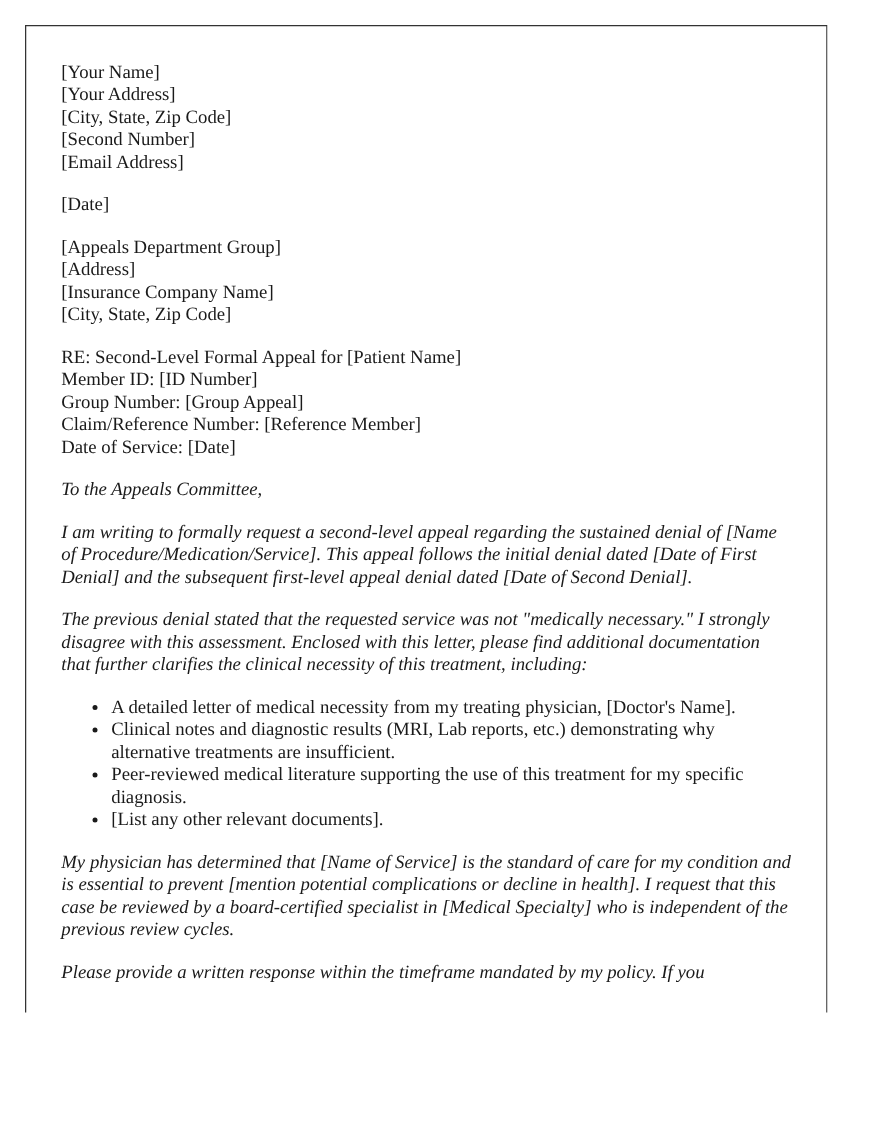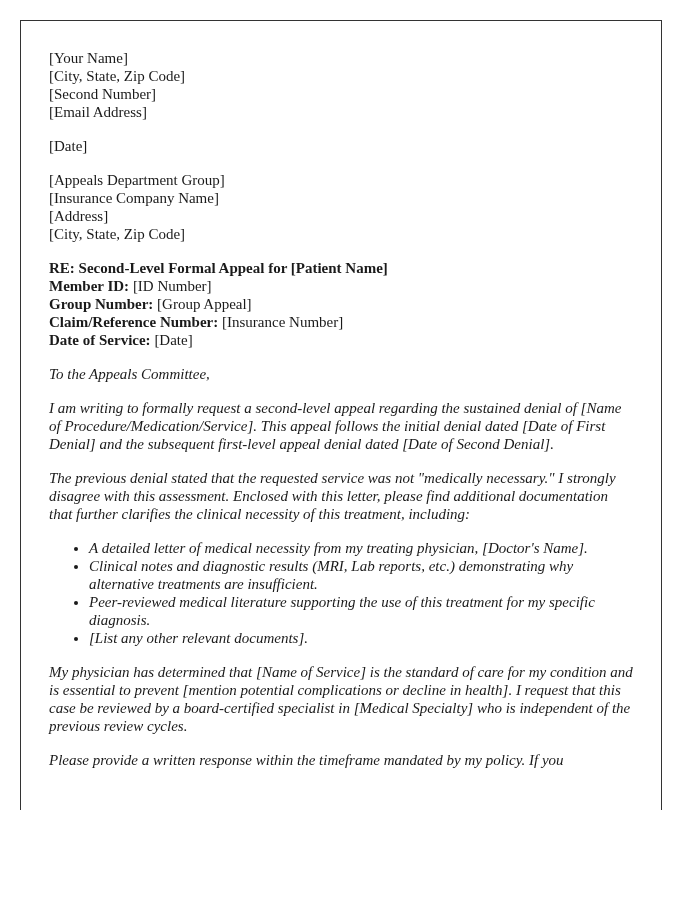--- a/index.html
+++ b/index.html
@@ -29,57 +29,57 @@
       min-height: 1000px;
       border: 1px solid #333333;
       padding: 28px 28px 28px 28px;
       font-size: 15px;
       line-height: 18px;
       background: #ffffff;
     }
     .block { margin: 0 0 16px 0; }
     .line { display: block; white-space: nowrap; }
     p { margin: 0 0 16px 0; font-style: italic; }
-    b { font-weight: bold; }
+    b { font-weight: normal; }
     ul {
       margin: 0 0 16px 0;
       padding-left: 40px;
-      font-style: italic;
     }
     ul li { margin: 0; }
   </style>
 </head>
 <body>
 
 <div class="viewport">
   <div class="page">
 
     <div class="block">
       <span class="line">[Your Name]</span>
+      <span class="line">[Your Address]</span>
       <span class="line">[City, State, Zip Code]</span>
       <span class="line">[Second Number]</span>
       <span class="line">[Email Address]</span>
     </div>
 
     <div class="block">
       <span class="line">[Date]</span>
     </div>
 
     <div class="block">
       <span class="line">[Appeals Department Group]</span>
+      <span class="line">[Address]</span>
       <span class="line">[Insurance Company Name]</span>
-      <span class="line">[Address]</span>
       <span class="line">[City, State, Zip Code]</span>
     </div>
 
     <div class="block">
       <span class="line"><b>RE: Second-Level Formal Appeal for [Patient Name]</b></span>
       <span class="line"><b>Member ID:</b><span> [ID Number]</span></span>
       <span class="line"><b>Group Number:</b><span> [Group Appeal]</span></span>
-      <span class="line"><b>Claim/Reference Number:</b><span> [Insurance Number]</span></span>
+      <span class="line"><b>Claim/Reference Number:</b><span> [Reference Member]</span></span>
       <span class="line"><b>Date of Service:</b><span> [Date]</span></span>
     </div>
 
     <p>To the Appeals Committee,</p>
 
     <p>I am writing to formally request a second-level appeal regarding the sustained denial of [Name of Procedure/Medication/Service]. This appeal follows the initial denial dated [Date of First Denial] and the subsequent first-level appeal denial dated [Date of Second Denial].</p>
 
     <p>The previous denial stated that the requested service was not "medically necessary." I strongly disagree with this assessment. Enclosed with this letter, please find additional documentation that further clarifies the clinical necessity of this treatment, including:</p>
 
     <ul>

